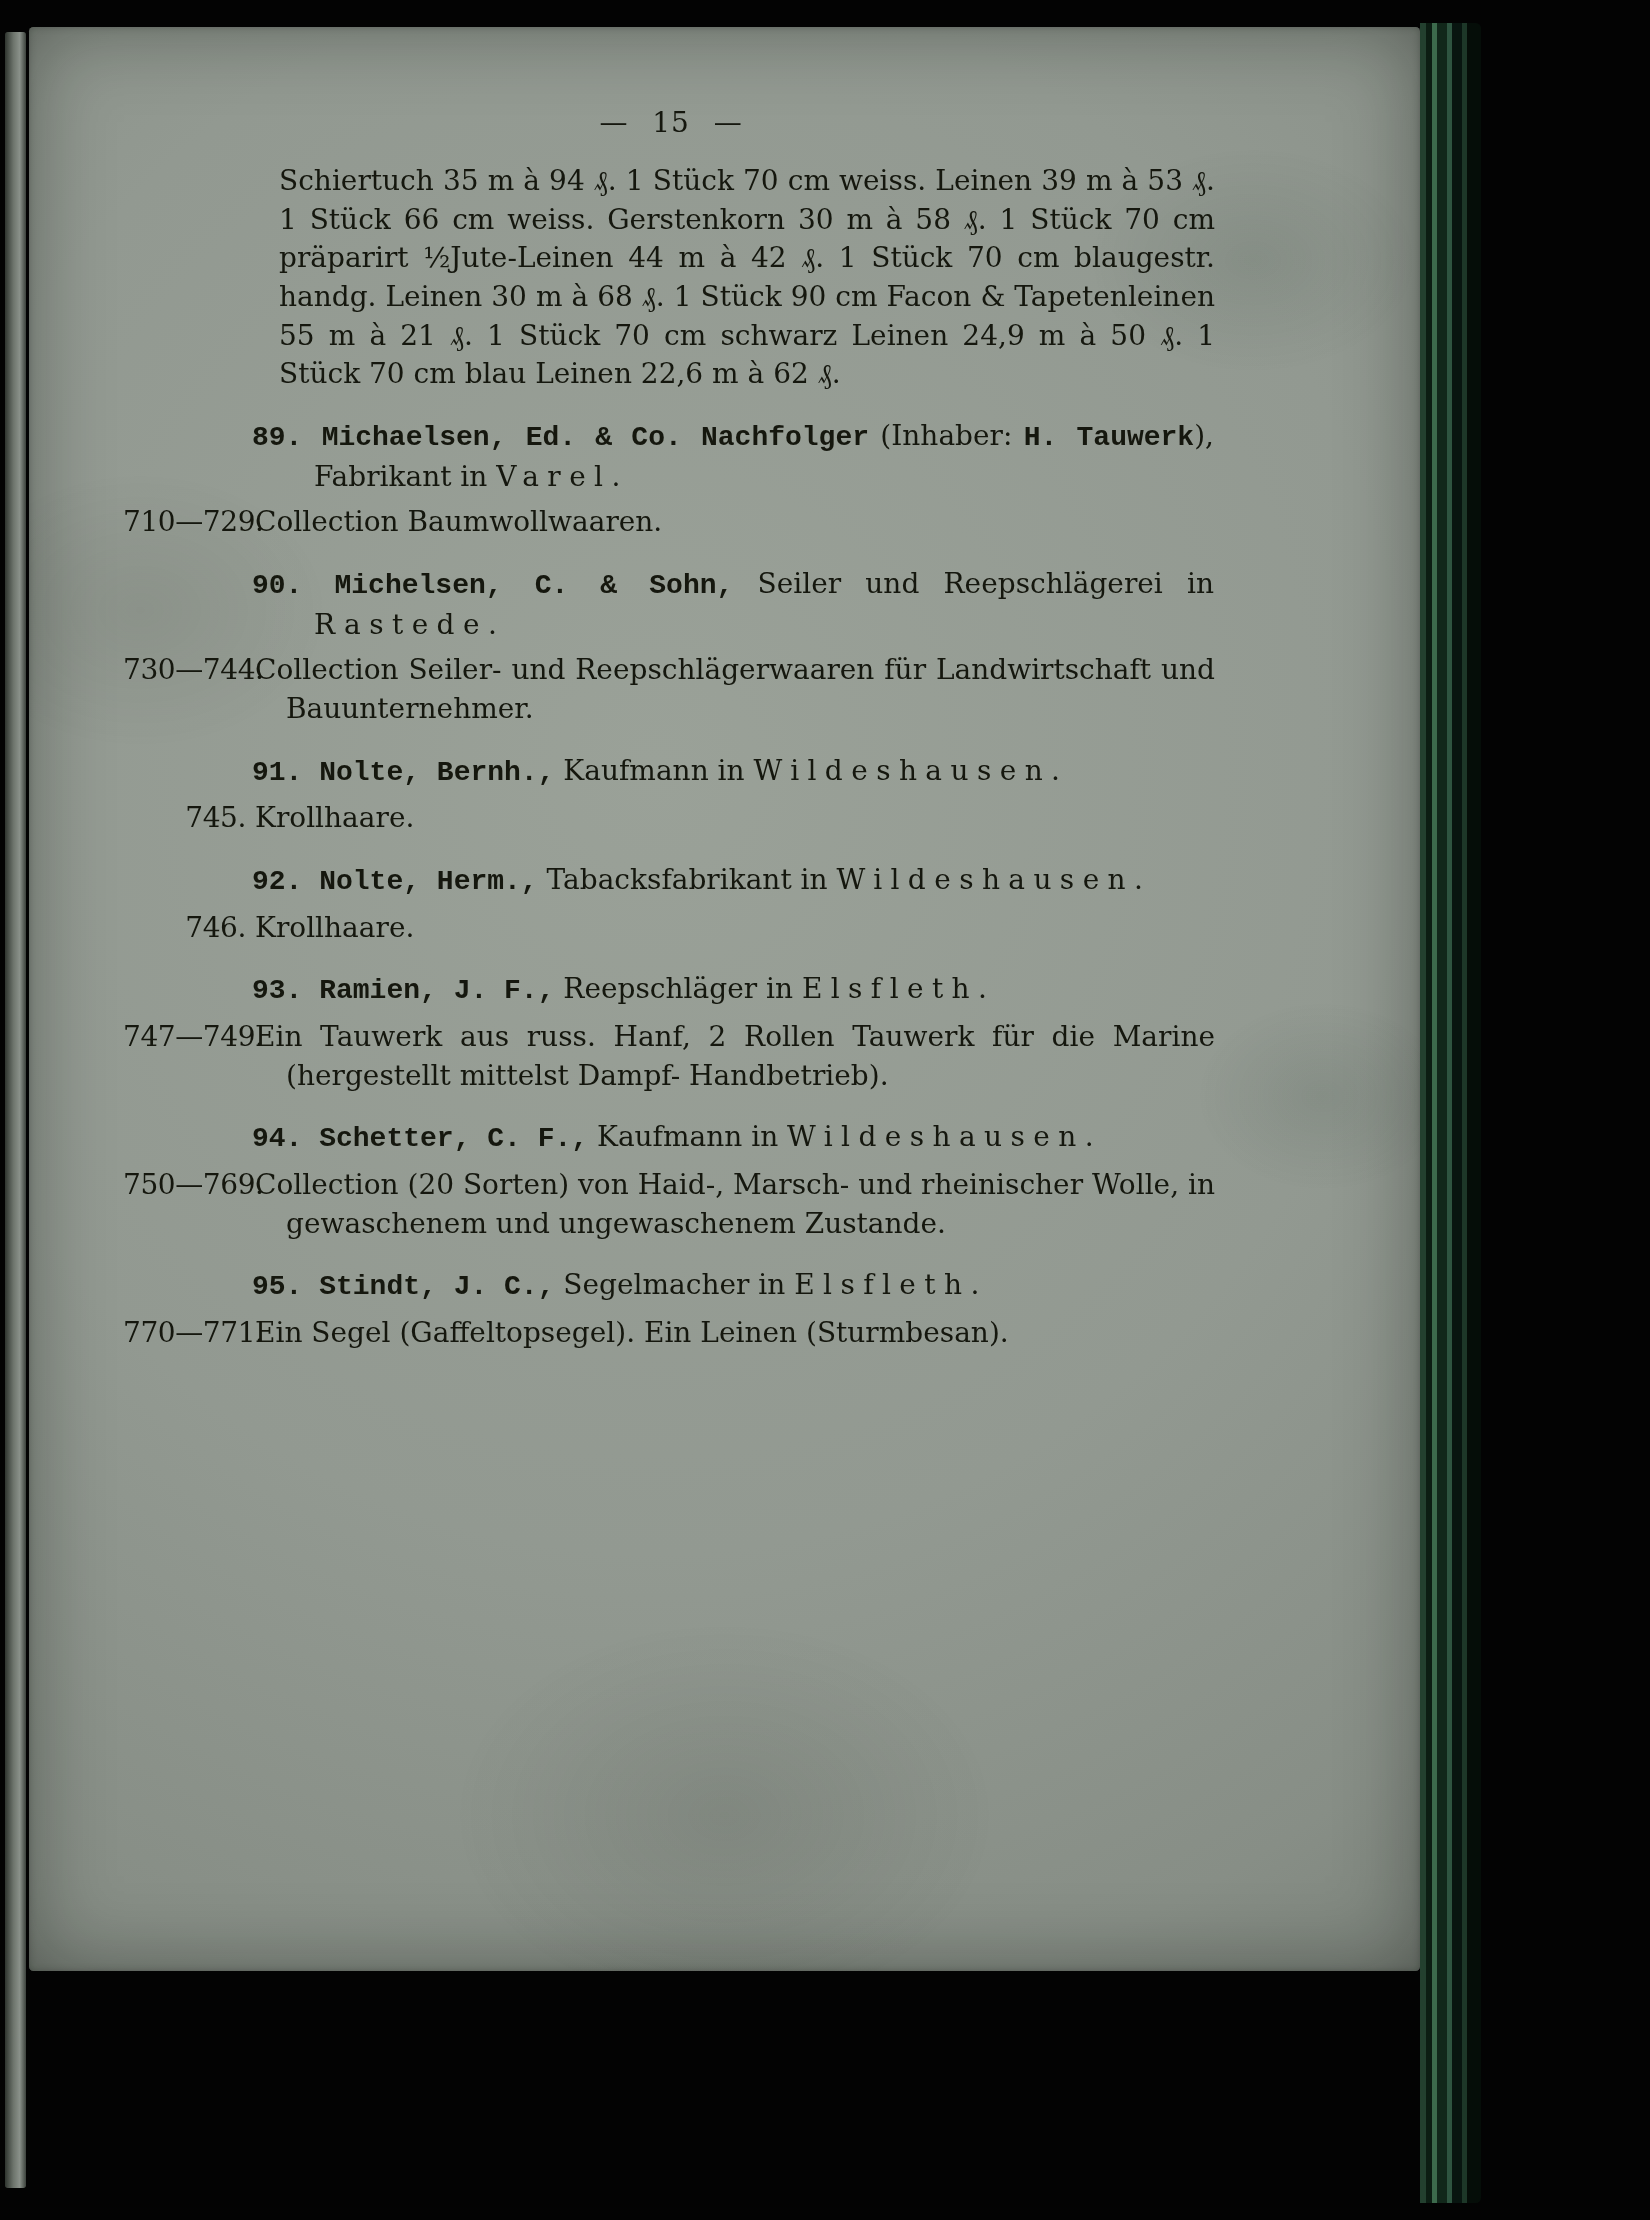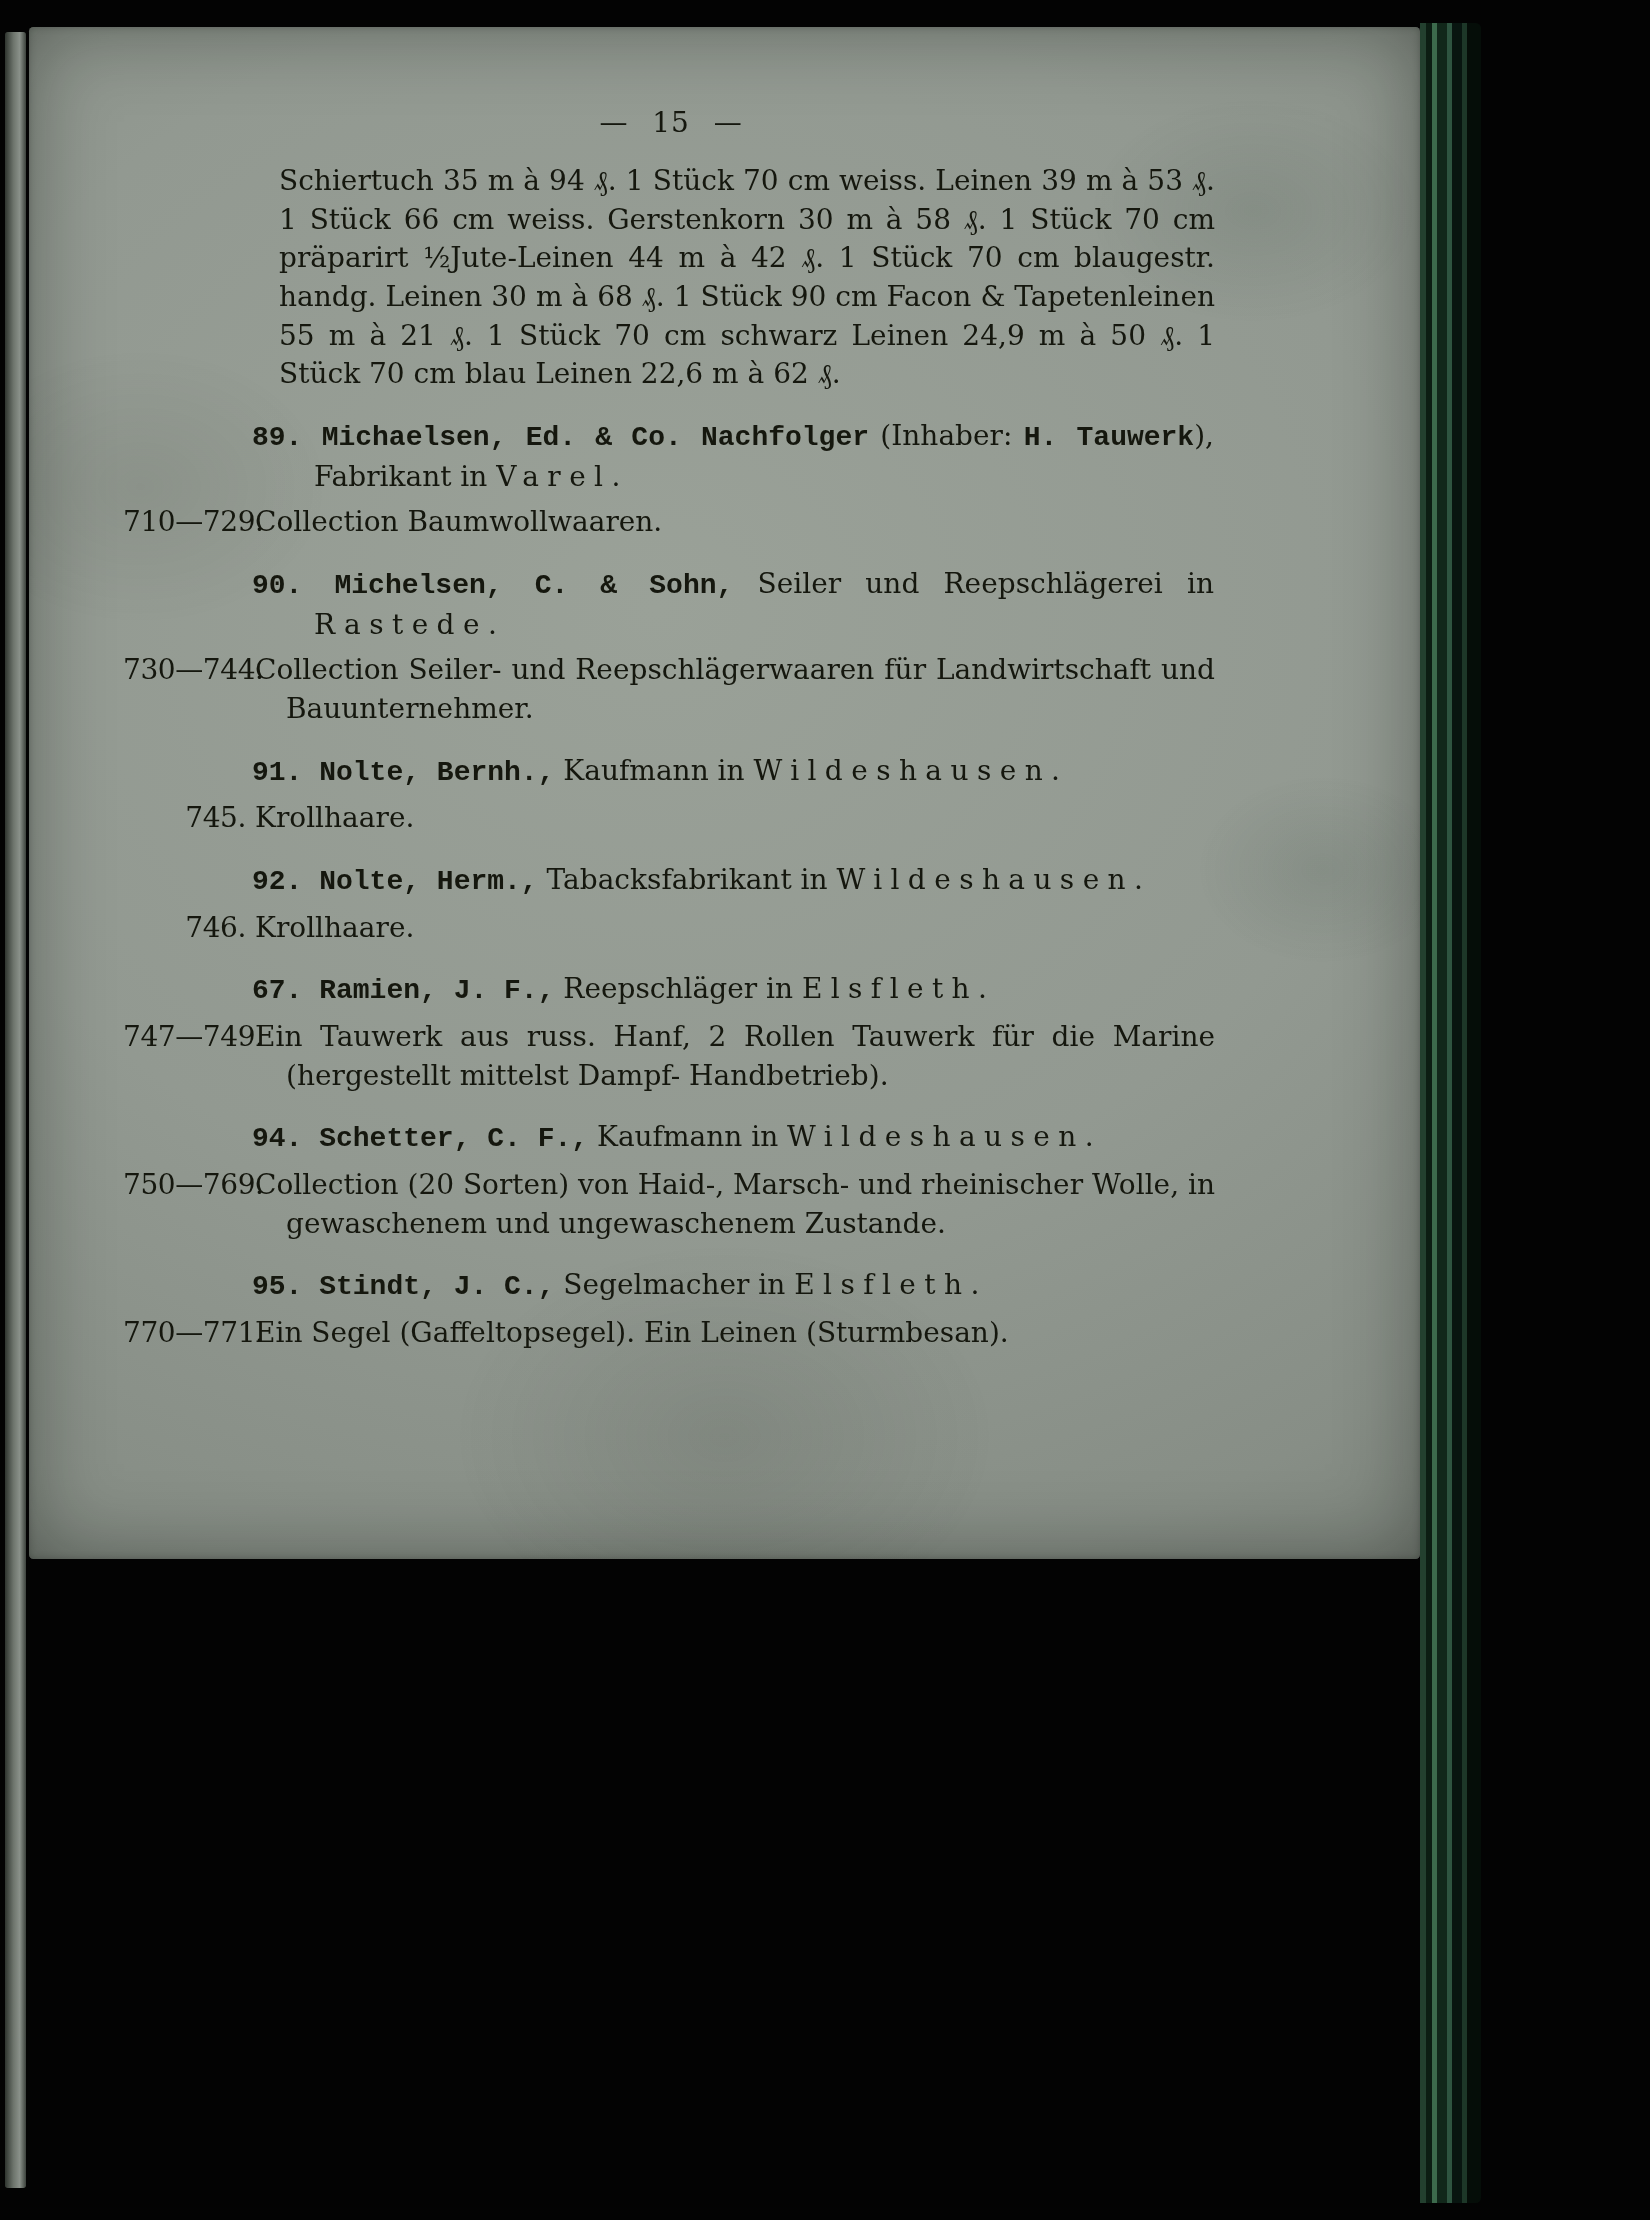--- a/index.html
+++ b/index.html
@@ -9,21 +9,21 @@
     background: #030303; overflow: hidden;
     font-family: "DejaVu Serif", "Liberation Serif", serif;
     color: #15170e;
   }
   .left-strip {
     position: absolute; left: 4.5px; top: 32px; width: 21.4px; height: 2156px;
     background: linear-gradient(90deg, #2f352f 0%, #6d746c 40%, #8a918a 70%, #3c423c 100%);
     border-radius: 2.7px;
   }
   .page {
-    position: absolute; left: 29px; top: 27px; width: 1391px; height: 1532px;
+    position: absolute; left: 29px; top: 27px; width: 1391px; height: 1944px;
     border-radius: 4.5px;
     background: radial-gradient(ellipse 120% 90% at 45% 38%,
       #9aa198 0%, #929991 45%, #878e86 72%, #767d75 92%, #686f67 100%);
     box-shadow: inset 0 0 80px rgba(10,15,10,.38), inset 0 0 7.1px rgba(0,0,0,.25);
   }
   .stains {
     position: absolute; inset: 0; border-radius: 4.5px;
     background:
       radial-gradient(232px 160px at 88% 12%, rgba(30,50,38,.10), transparent 70%),
       radial-gradient(267px 196px at 8% 30%, rgba(35,40,30,.08), transparent 70%),
@@ -84,21 +84,21 @@
           <div class="entry-head"><span class="b">91. Nolte, Bernh.,</span><span> Kaufmann in </span><span class="sp">Wildeshausen</span><span>.</span></div>
           <div class="item">
             <div class="item-num">745.</div>
             <div class="item-text">Krollhaare.</div>
           </div>
           <div class="entry-head"><span class="b">92. Nolte, Herm.,</span><span> Tabacksfabrikant in </span><span class="sp">Wildeshausen</span><span>.</span></div>
           <div class="item">
             <div class="item-num">746.</div>
             <div class="item-text">Krollhaare.</div>
           </div>
-          <div class="entry-head"><span class="b">67. Ramien, J. F.,</span><span> Reepschläger in </span><span class="sp">Elsfleth</span><span>.</span></div>
+          <div class="entry-head"><span class="b">93. Ramien, J. F.,</span><span> Reepschläger in </span><span class="sp">Elsfleth</span><span>.</span></div>
           <div class="item">
             <div class="item-num">747—749.</div>
             <div class="item-text">Ein Tauwerk aus russ. Hanf, 2 Rollen Tauwerk für die Marine (hergestellt mittelst Dampf- Handbetrieb).</div>
           </div>
           <div class="entry-head"><span class="b">94. Schetter, C. F.,</span><span> Kaufmann in </span><span class="sp">Wildeshausen</span><span>.</span></div>
           <div class="item">
             <div class="item-num">750—769.</div>
             <div class="item-text">Collection (20 Sorten) von Haid-, Marsch- und rheinischer Wolle, in gewaschenem und ungewaschenem Zustande.</div>
           </div>
           <div class="entry-head"><span class="b">95. Stindt, J. C.,</span><span> Segelmacher in </span><span class="sp">Elsfleth</span><span>.</span></div>

